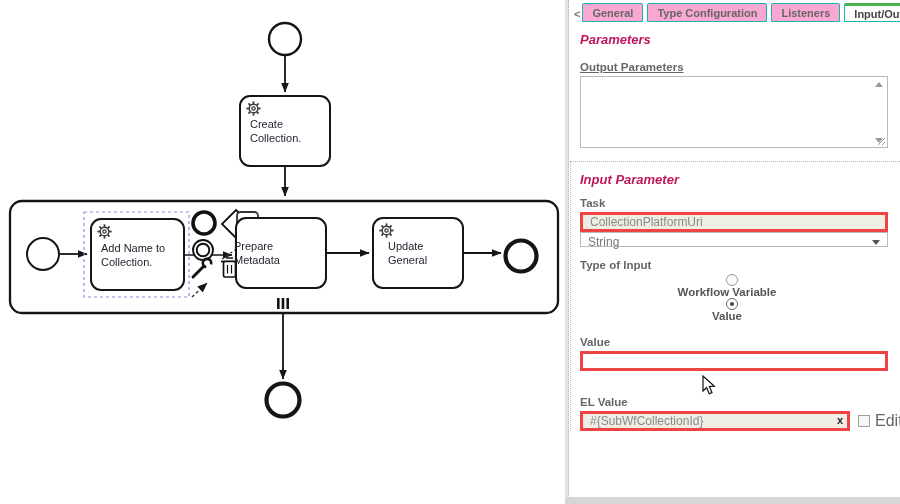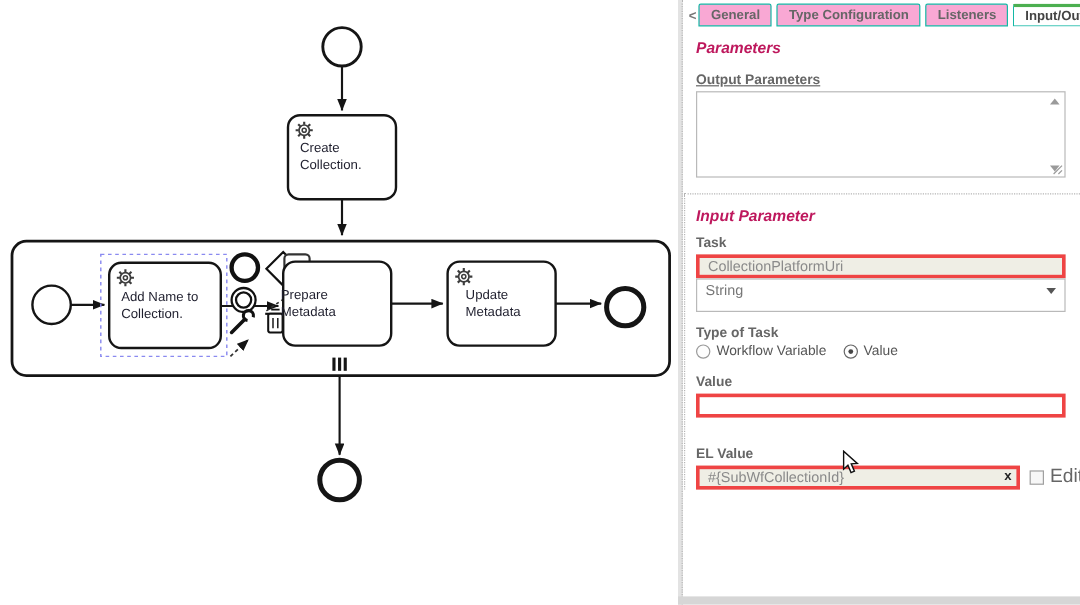--- a/index.html
+++ b/index.html
@@ -43,29 +43,29 @@
   .tri.up { border-bottom:5px solid #9a9a9a; }
   .tri.down { border-top:5px solid #9a9a9a; }
   .resize-h { position:absolute; right:1px; bottom:1px; }
 
   .dotted-sep { border-top:1px dotted #b5b5b5; margin-top:13px; }
   .lower { border-left:1px dotted #b5b5b5; padding:10px 12px 0 9px; }
 
   .tinput { width:100%; height:20px; border:3px solid #ef4444; font-size:12px;
             padding:0 7px; font-family:"Liberation Sans", sans-serif; background:#fff; color:#333; }
   .tinput.disabled { background:#efeee5; color:#8a8a8a; }
-  .selectbox { position:relative; width:100%; height:28px; border:1px solid #b9b9b9;
+  .selectbox { position:relative; width:100%; height:15px; border:1px solid #b9b9b9;
                background:#fff; font-size:12px; color:#777; line-height:18px;
                padding:0 7px; cursor:pointer; }
   .selectbox .caret { position:absolute; right:7px; top:7px; width:0; height:0;
                       border-left:4px solid transparent; border-right:4px solid transparent;
                       border-top:5px solid #555; }
 
-  .radio-row { display:flex; align-items:flex-end; margin-top:3px; font-size:11.5px;
-               font-weight:normal; color:#555; }
+  .radio-row { display:flex; align-items:center; margin-top:3px; font-size:11.5px;
+               font-weight:bold; color:#555;flex-direction:column; }
   .radio { width:12px; height:12px; border:1px solid #999; border-radius:50%;
            background:#fdfdfd; margin-right:5px; position:relative; flex:none; cursor:pointer; }
   .radio.checked { border-color:#666; }
   .radio.checked::after { content:""; position:absolute; left:3px; top:3px; width:4px;
                           height:4px; border-radius:50%; background:#444; }
   .radio-lbl { margin-right:14px; cursor:pointer; }
 
   .el-row { display:flex; align-items:center; }
   .el-wrap { position:relative; width:270px; flex:none; }
   .el-x { position:absolute; right:7px; top:3px; font-size:11px; font-weight:bold;
@@ -167,21 +167,21 @@
       </g>
 
       <line x1="283" y1="313" x2="283" y2="379" stroke="#151515" stroke-width="1.8" marker-end="url(#arr)"></line>
 
       <circle cx="283" cy="400" r="16.5" fill="#fff" stroke="#151515" stroke-width="4.2"></circle>
     </svg>
 
     <div class="task-label" style="left:250px; top:117px; width:70px;">Create Collection.</div>
     <div class="task-label" style="left:101px; top:241px; width:74px;">Add Name to Collection.</div>
     <div class="task-label" style="left:234px; top:239px; width:60px;">Prepare Metadata</div>
-    <div class="task-label" style="left:388px; top:239px; width:60px;">Update Metadata</div>
+    <div class="task-label" style="left:388px; top:239px; width:60px;">Update General</div>
   </div>
 
   <div id="panel">
     <div id="gutter"></div>
     <div id="panel-inner">
 
       <div class="tabbar">
         <span class="scroll-arrow">&lt;</span>
         <div class="tab">General</div>
         <div class="tab">Type Configuration</div>
@@ -213,21 +213,21 @@
         <div class="heading">Input Parameter</div>
 
         <div class="lbl">Task</div>
         <input class="tinput disabled" disabled="" value="CollectionPlatformUri" style="">
 
         <div class="selectbox">
           <span>String</span>
           <span class="caret"></span>
         </div>
 
-        <div class="lbl" style="margin-top:12px; margin-bottom:0;">Type of Task</div>
+        <div class="lbl" style="margin-top:12px; margin-bottom:0;">Type of Input</div>
         <div class="radio-row">
           <span class="radio"></span>
           <span class="radio-lbl">Workflow Variable</span>
           <span class="radio checked"></span>
           <span class="radio-lbl">Value</span>
         </div>
 
         <div class="lbl" style="margin-top:14px;">Value</div>
         <input class="tinput" value="" style="">
 

